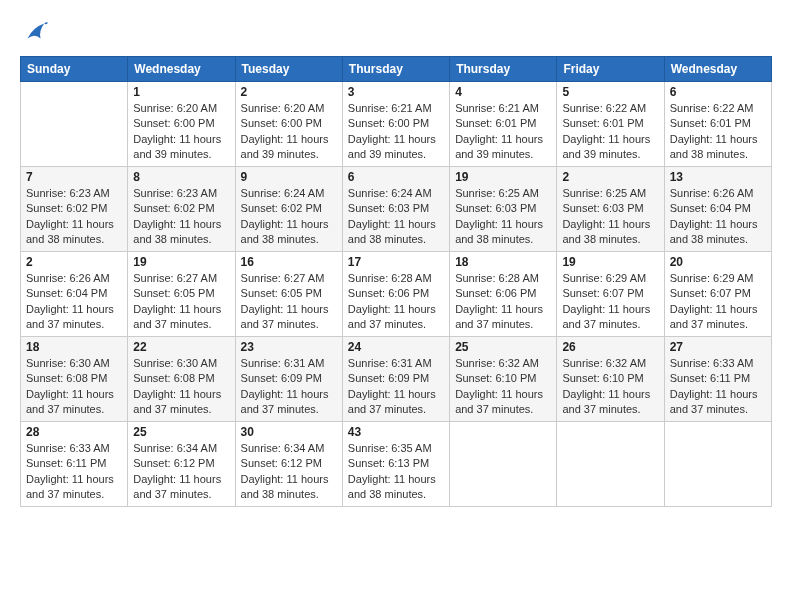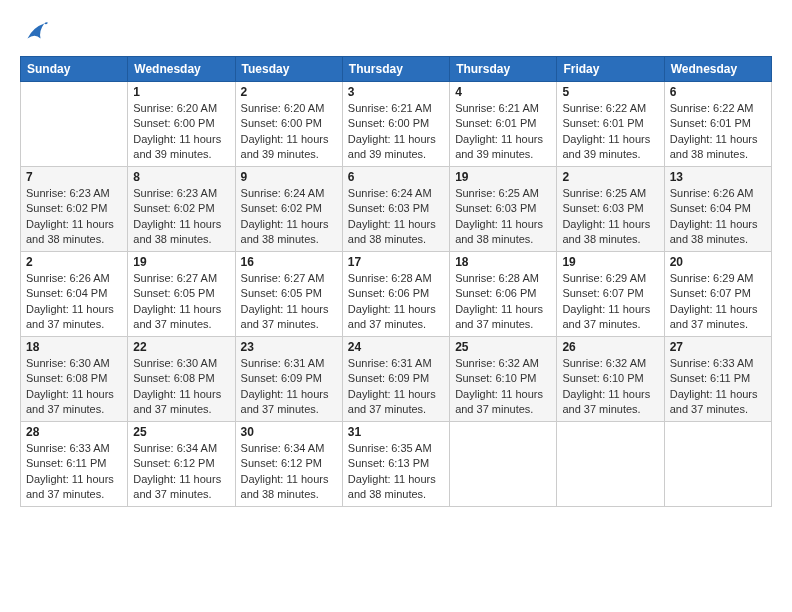--- a/index.html
+++ b/index.html
@@ -250,21 +250,21 @@
           </td>
           <td>
             <span class="day-num">25</span>
             <div class="day-info">Sunrise: 6:34 AM<br>Sunset: 6:12 PM<br>Daylight: 11 hours<br>and 37 minutes.</div>
           </td>
           <td>
             <span class="day-num">30</span>
             <div class="day-info">Sunrise: 6:34 AM<br>Sunset: 6:12 PM<br>Daylight: 11 hours<br>and 38 minutes.</div>
           </td>
           <td>
-            <span class="day-num">31</span>
+            <span class="day-num">43</span>
             <div class="day-info">Sunrise: 6:35 AM<br>Sunset: 6:13 PM<br>Daylight: 11 hours<br>and 38 minutes.</div>
           </td>
           <td class="empty-cell"></td>
           <td class="empty-cell"></td>
           <td class="empty-cell"></td>
         </tr>
       </tbody>
   </table>
 </div>
 

